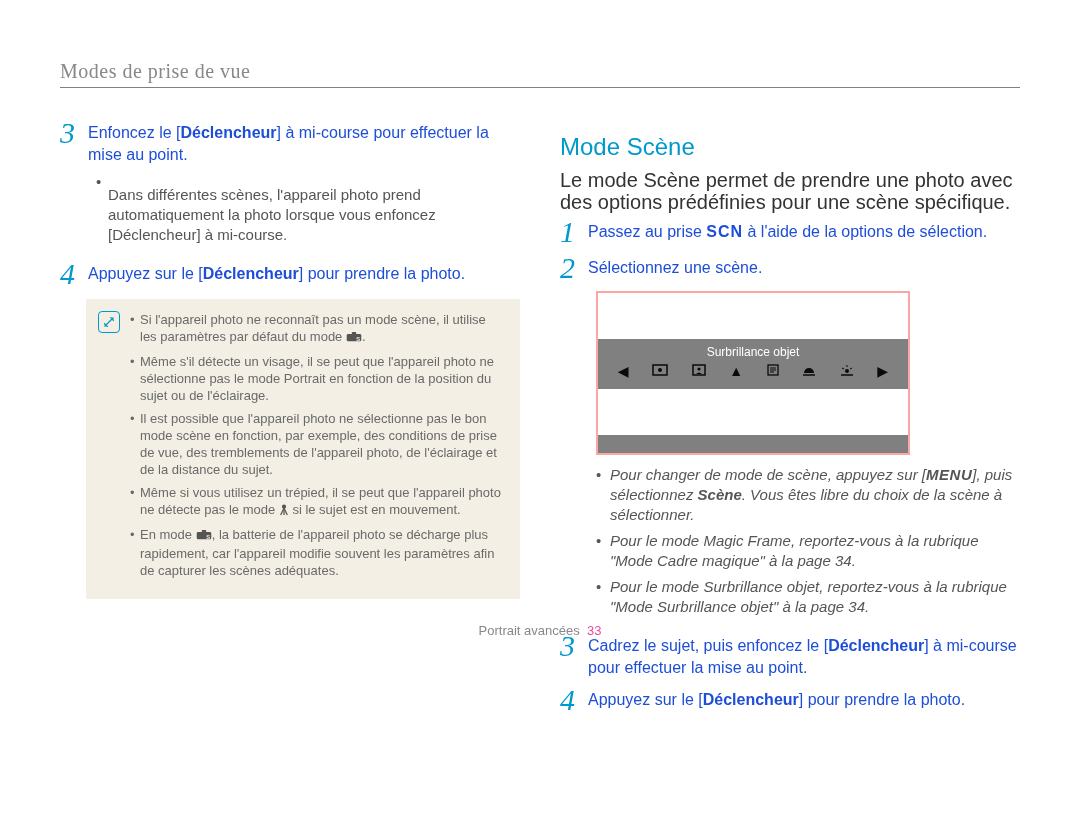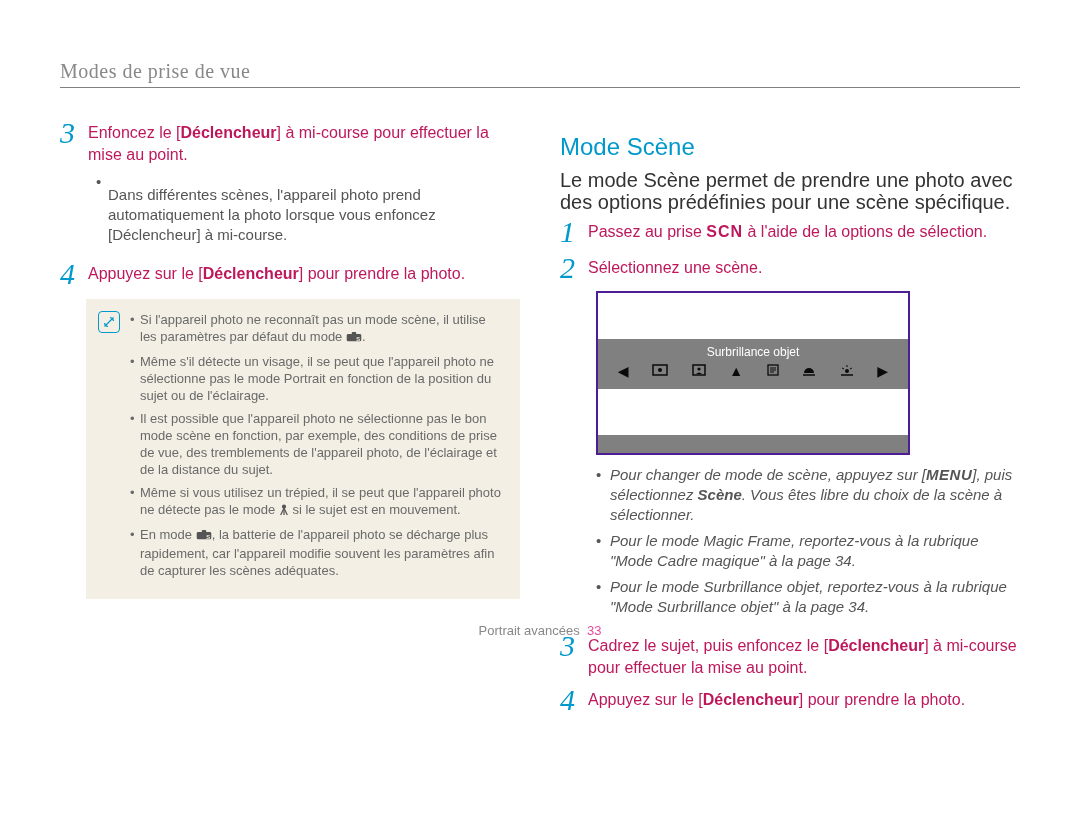--- a/index.html
+++ b/index.html
@@ -50,21 +50,21 @@
     color: #0099cc;
     font-style: italic;
     width: 28px;
     flex: 0 0 auto;
     line-height: 1;
     padding-top: 0px;
   }
   .step-body {
     font-size: 16px;
     line-height: 22px;
-    color: #be185d;
+    color: #1d4ed8;
     padding-top: 4px;
   }
   .step-body .de, .bold { font-weight: 700; }
   .sub-bullets {
     margin: 4px 0 14px 36px;
   }
   .sub-bullet {
     display: flex;
     font-size: 15px;
     line-height: 20px;
@@ -128,21 +128,21 @@
     letter-spacing: 1px;
   }
   .menu-label {
     font-family: Arial, Helvetica, sans-serif;
     font-weight: 700;
     letter-spacing: 0.5px;
   }
   .lcd {
     margin: 8px 0 8px 36px;
     width: 310px;
-    border: 2px solid #4c1d95;
+    border: 2px solid #fca5a5;
     background: #ffffff;
   }
   .lcd-top { height: 46px; }
   .lcd-mid {
     background: #808080;
     color: #ffffff;
     text-align: center;
     font-size: 12px;
     padding: 6px 0 4px 0;
   }

